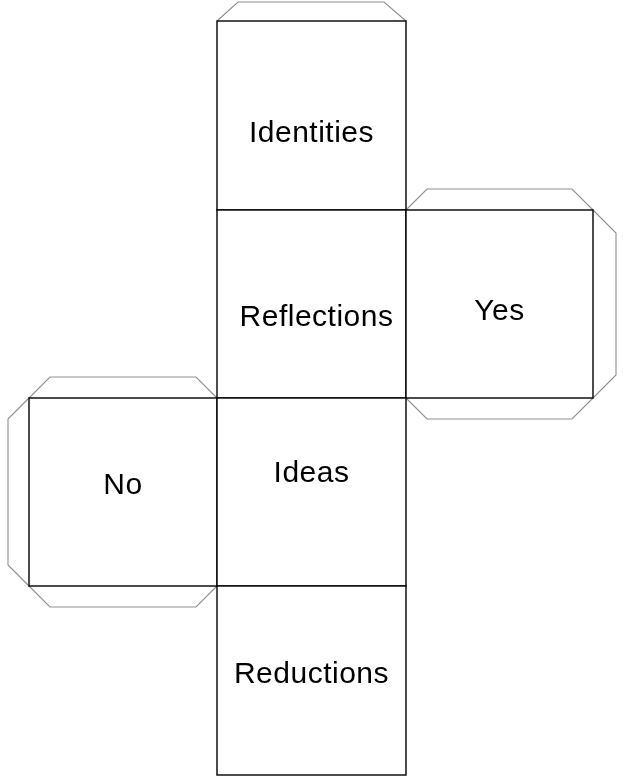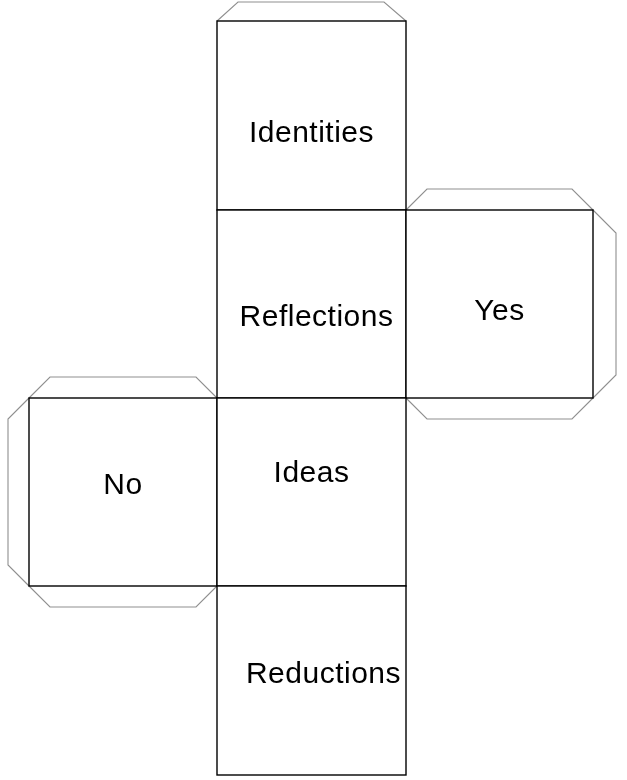--- a/index.html
+++ b/index.html
@@ -33,21 +33,21 @@
   .face-label span {
     transform: translateY(-8px);
     white-space: nowrap;
   }
   
   .pos-identities  { left: 217px; top: 21px;  width: 189px; height: 237px; }
   .pos-reflections { left: 217px; top: 210px; width: 199px; height: 188px; margin-top: 20px; }
   .pos-yes         { left: 406px; top: 224px; width: 187px; height: 188px; }
   .pos-no          { left: 29px;  top: 398px; width: 188px; height: 188px; border-radius: 19px; }
   .pos-ideas       { left: 217px; top: 398px; width: 189px; height: 164px; }
-  .pos-reductions  { left: 217px; top: 586px; width: 189px; height: 189px; padding-left: 12px; }
+  .pos-reductions  { left: 217px; top: 586px; width: 189px; height: 189px; }
 </style>
 </head>
 <body>
 
 <div class="canvas">
 
   <svg width="627" height="780" viewBox="0 0 627 780">
 
     <g fill="none" stroke-width="1.1" stroke="#8f8f8f">
       <path d="M217,21 L238,2 L384,2 L406,21"></path>

